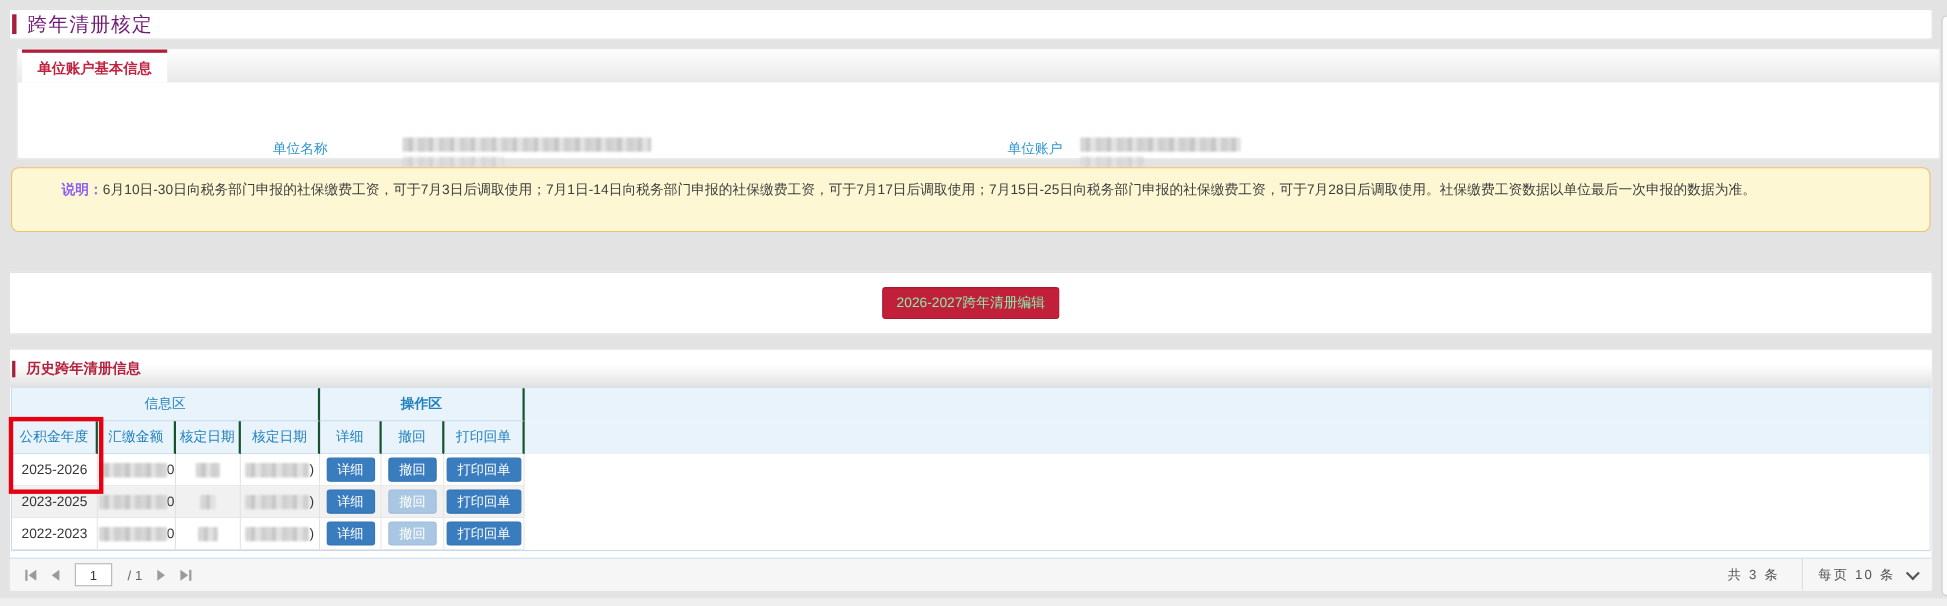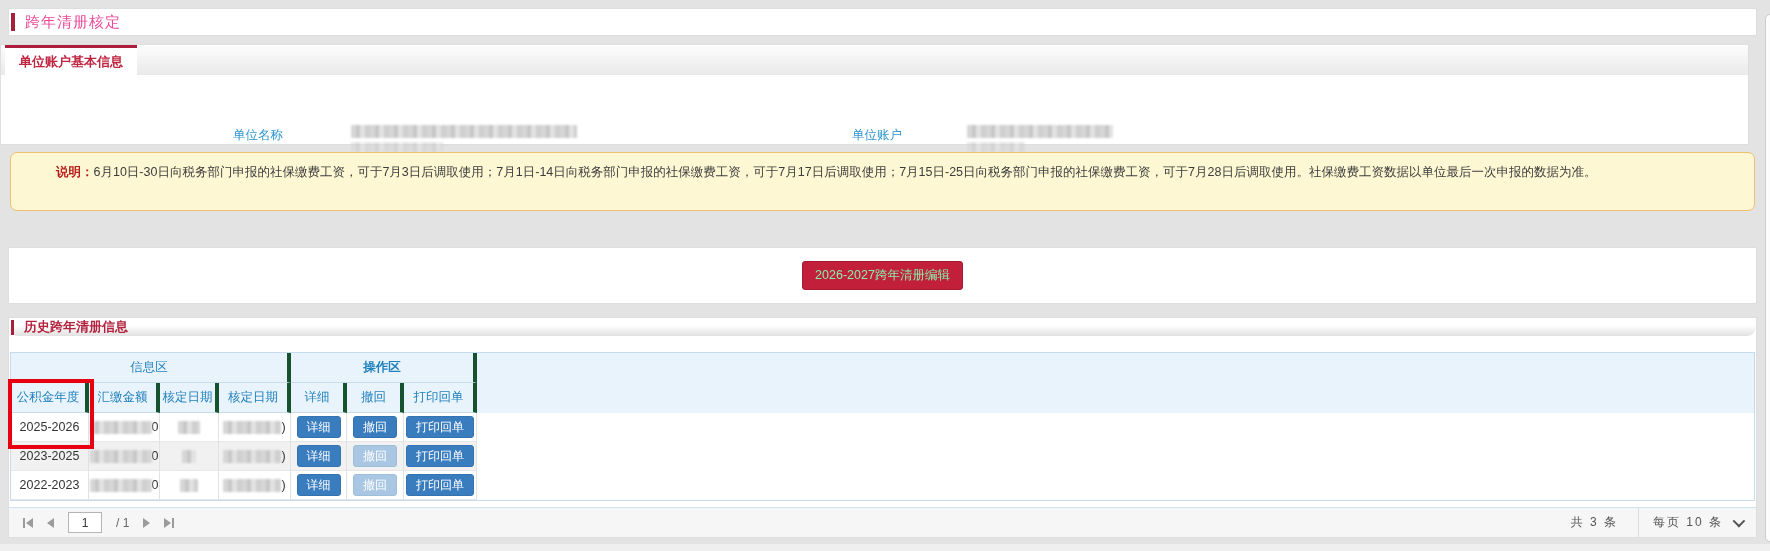--- a/index.html
+++ b/index.html
@@ -9,24 +9,24 @@
     background:#e3e3e3;
     position:relative;
     overflow:hidden;
     color:#333;
   }
   .panel { position:absolute; background:#fff; border:1px solid #dedede; }
 
   
   #title-bar { left:8px; top:8px; width:1749px; height:28px; display:flex; align-items:center; }
   .accent-bar { width:4px; height:18px; background:#a81f3b; margin:0 10px 0 2px; }
-  .crimson-title { color:#ec4899; font-size:15px; letter-spacing:1px; }
-
-  
-  #account-panel { left:0; top:44px; width:1749px; height:101px; }
+  .crimson-title { color:#701a75; font-size:18px; letter-spacing:1px; }
+
+  
+  #account-panel { left:15px; top:44px; width:1749px; height:101px; }
   .tab-strip { height:30px; background:linear-gradient(#fdfdfd,#e9e9e9); position:relative; }
   .tab-active {
     position:absolute; left:4px; top:0; width:132px; height:30px;
     background:#fff; border-top:3px solid #ad1e3c;
     display:flex; align-items:center; justify-content:center;
     color:#bf2440; font-size:13px; font-weight:bold; cursor:pointer;
   }
   .form-area { position:relative; height:71px;margin-left:40px; }
   .f-label { position:absolute; color:#2d95cf; font-size:12.5px; text-align:right; }
   .f-value { position:absolute; color:#444; font-size:12.5px; }
@@ -37,39 +37,39 @@
     filter:blur(1px); border-radius:1px; display:inline-block;
   }
   .redact.light { opacity:.55; }
 
   
   #notice-box {
     position:absolute; left:10px; top:152px; width:1745px; height:59px;
     background:#fdf8d3; border:1px solid #eec06f; border-radius:7px;
     padding:9px 20px 0 45px; font-size:12.5px; color:#3c3c3c; line-height:21px;
   }
-  #notice-box b { color:#b91c1c; }
+  #notice-box b { color:#8b5cf6; }
 
   
   #action-panel { left:8px; top:247px; width:1749px; height:57px; display:flex; align-items:center; justify-content:center; }
   .btn-red {
     background:#c11f3a; border:1px solid #a81832; color:#86efac; font-size:12.5px;
     padding:5px 12px; border-radius:3px; cursor:pointer; font-family:inherit;
   }
 
   
   #history-panel { left:8px; top:317px; width:1749px; height:221px; }
-  .section-strip { height:18px; background:linear-gradient(#ffffff 40%,#e1e1e1); display:flex; align-items:center;border-radius:11px; }
+  .section-strip { height:34px; background:linear-gradient(#ffffff 40%,#e1e1e1); display:flex; align-items:center; }
   .section-strip .accent-bar { height:15px; width:3px; }
   .section-title { color:#b3233f; font-size:13px; font-weight:bold; }
 
   .tbl { position:absolute; left:1px; top:34px; right:1px; border:1px solid #c6dcec; border-bottom:1px solid #c6dcec; }
   .grid-row { display:grid; grid-template-columns:78px 71px 59px 72px 56px 57px 73px 1fr; }
   .hrow { background:#e8f3fb; color:#2181bd; font-size:12.5px; }
-  .hrow .cell { display:flex; align-items:center; justify-content:center; height:30px; border-right:4px solid #14532d; border-bottom:1px solid #c9dcea; }
+  .hrow .cell { display:flex; align-items:center; justify-content:center; height:30px; border-right:2px solid #14532d; border-bottom:1px solid #c9dcea; }
   .hrow .cell.filler { border-right:none; border-bottom:none; }
   .drow { background:#fff; font-size:12.5px; color:#333; }
   .drow.alt .cell { background:#f1f1f1; }
   .drow .cell { display:flex; align-items:center; justify-content:center; height:29px; border-right:1px solid #e2e2e2; border-bottom:1px solid #e7e7e7; background:#fff; }
   .drow .cell.filler { border-right:none; border-bottom:none; background:#fff; }
 
   .btn-blue {
     background:#3a7dbf; border:1px solid #3373b2; color:#fff; font-size:12px;
     padding:4px 9px; border-radius:3px; cursor:pointer; font-family:inherit; line-height:1;
   }
@@ -114,21 +114,21 @@
   <div class="tab-strip">
     <div class="tab-active">单位账户基本信息</div>
   </div>
   <div class="form-area">
 
     <div class="f-label" style="left:100px;top:52px;width:142px;">单位名称</div>
     <div class="f-value" style="left:310px;top:50px;">
       <span class="redact" style="width:226px;height:13px;"></span><br>
       <span class="redact light" style="width:92px;height:10px;margin-top:1px;"></span>
     </div>
-    <div class="f-label" style="left:762px;top:52px;width:148px;text-align:center;">单位账户</div>
+    <div class="f-label" style="left:762px;top:52px;width:148px;">单位账户</div>
     <div class="f-value" style="left:926px;top:50px;">
       <span class="redact" style="width:146px;height:13px;"></span><br>
       <span class="redact light" style="width:58px;height:10px;margin-top:1px;"></span>
     </div>
 
     <div class="f-label" style="left:100px;top:78px;width:142px;">跨年核定月份：</div>
     <span class="redact" style="position:absolute;left:312px;top:79px;width:24px;height:13px;"></span>
     <div class="f-label" style="left:430px;top:78px;width:142px;">当前编辑年月：</div>
     <span class="redact" style="position:absolute;left:578px;top:79px;width:88px;height:13px;"></span>
     <div class="f-label" style="left:770px;top:78px;width:140px;">缴至年月：</div>

